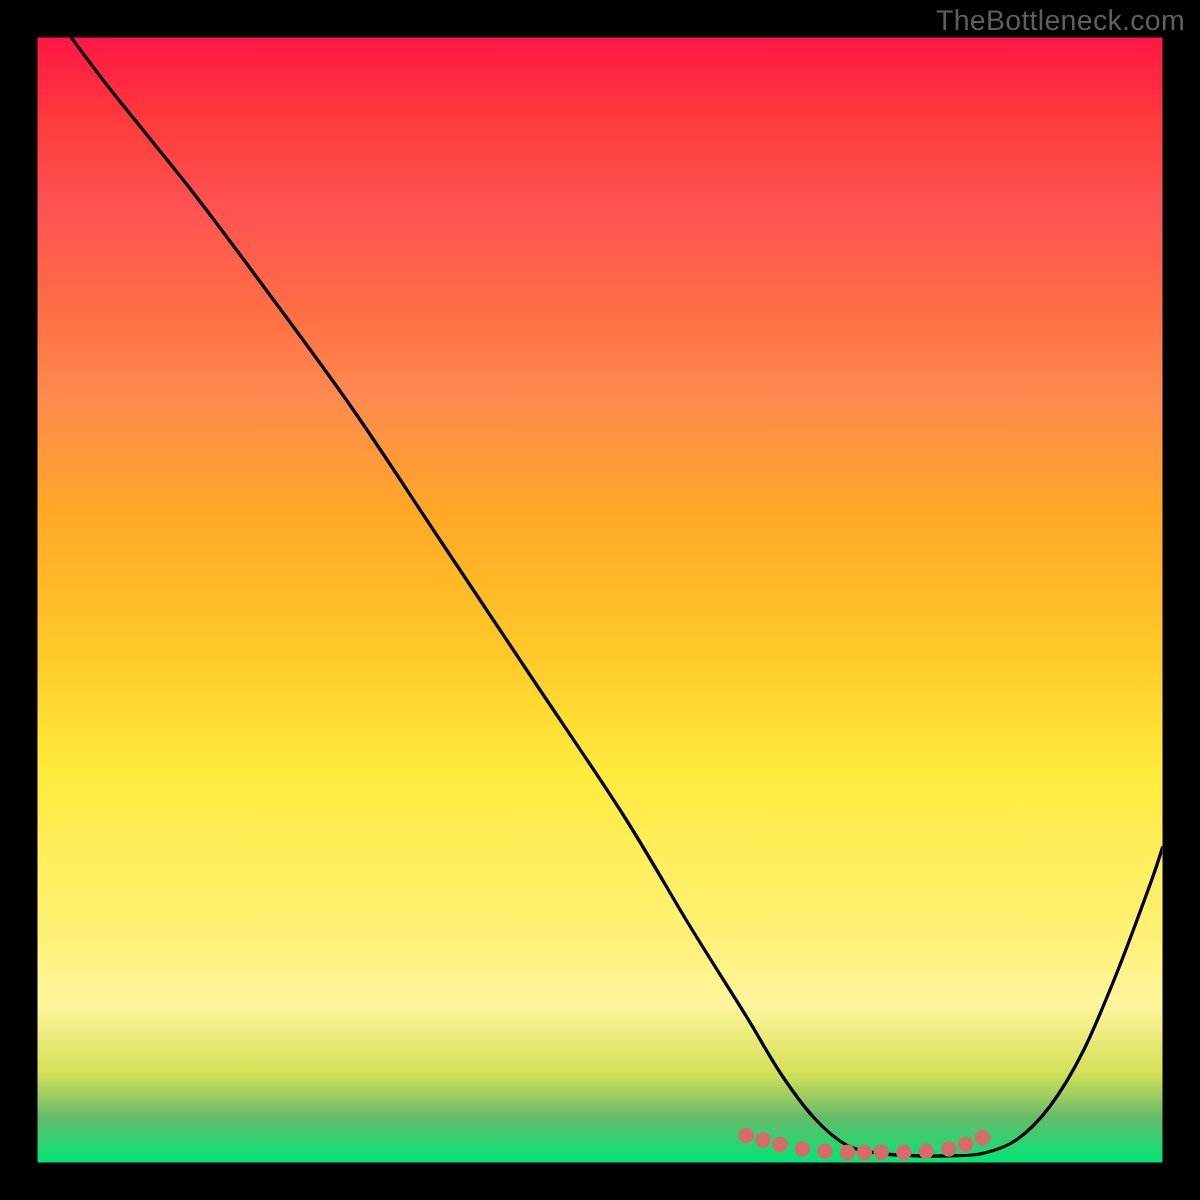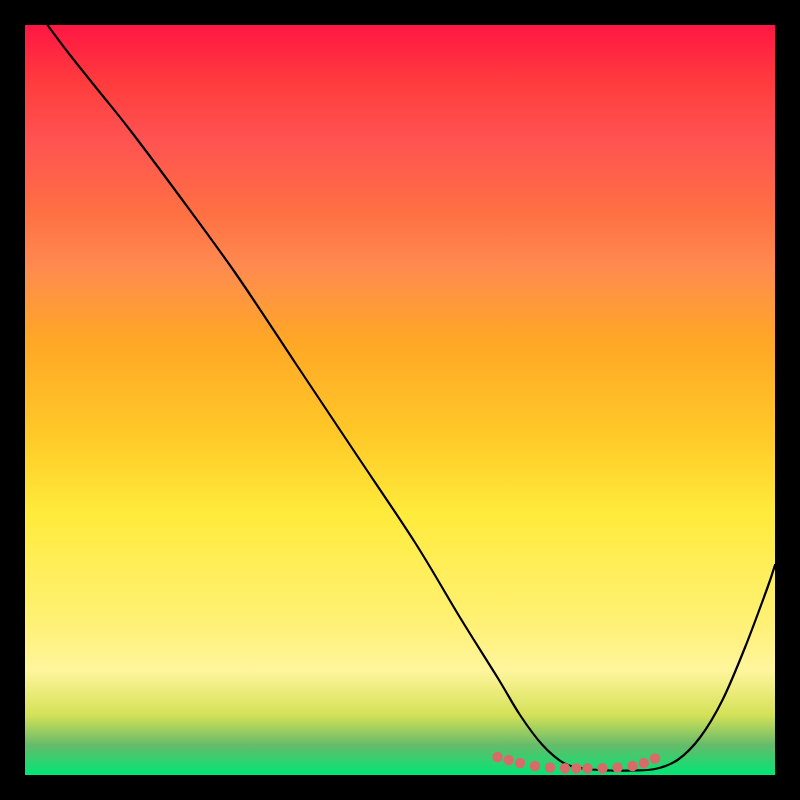--- a/index.html
+++ b/index.html
@@ -44,20 +44,21 @@
     svg.curve {
       position: absolute;
       left: 0; top: 0;
       width: 100%; height: 100%;
     }
   </style>
 </head>
 <body>
 
 <div class="canvas">
+  <div class="watermark">TheBottleneck.com</div>
   <div class="plot-area">
     <svg class="curve" viewBox="0 0 750 750" preserveAspectRatio="none">
       <path fill="none" stroke="#000" stroke-width="2.2" stroke-linecap="round" d="M 22.5 0 C 26.25 5 36.25 18.75 45 30 C 53.75 41.25 65 55 75 67.5 C 85 80 92.50000000000001 88.75 105.00000000000001 105 C 117.50000000000001 121.25 132.5 141.25 150 165 C 167.5 188.75 190.00000000000003 218.74999999999994 210.00000000000003 247.49999999999994 C 230.00000000000003 276.24999999999994 250 307.49999999999994 270 337.49999999999994 C 290 367.49999999999994 310 397.5 330 427.5 C 350 457.5 372.5 490 390 517.5 C 407.5 545 421.24999999999994 570 434.99999999999994 592.5 C 448.74999999999994 615 462.5 636.25 472.5 652.5 C 482.5 668.75 487.5 678.75 495 690 C 502.5 701.25 510 711.875 517.5 720 C 525 728.125 532.5 734.75 540 738.75 C 547.5 742.75 555 742.875 562.5 744 C 570 745.125 577.5 745.25 585 745.5 C 592.5 745.75 600 745.75 607.5 745.5 C 615 745.25 622.5 745.75 630 744 C 637.5 742.25 645 740.25 652.5 735 C 660 729.75 667.5 722.5 675 712.5 C 682.5 702.5 690 690 697.5 675 C 705 660 712.5 641.25 720 622.5 C 727.5 603.75 737.5 576.25 742.5 562.5 C 747.5 548.75 748.75 543.75 750 540 "></path>
       <g>
           <circle cx="472.5" cy="732" r="5.2" fill="#d96a6a"></circle>
           <circle cx="483.75" cy="735" r="5.2" fill="#d96a6a"></circle>
           <circle cx="495" cy="738" r="5.2" fill="#d96a6a"></circle>
           <circle cx="510.00000000000006" cy="741" r="5.2" fill="#d96a6a"></circle>
           <circle cx="525" cy="742.5" r="5.2" fill="#d96a6a"></circle>
           <circle cx="540" cy="743.25" r="5.2" fill="#d96a6a"></circle>

